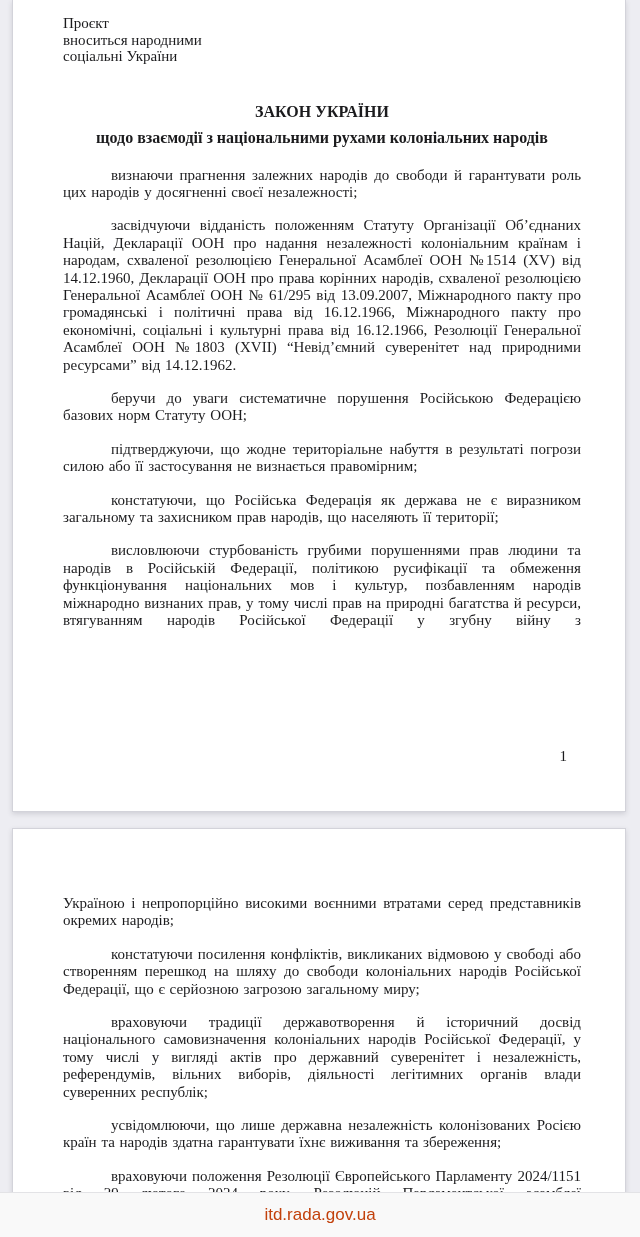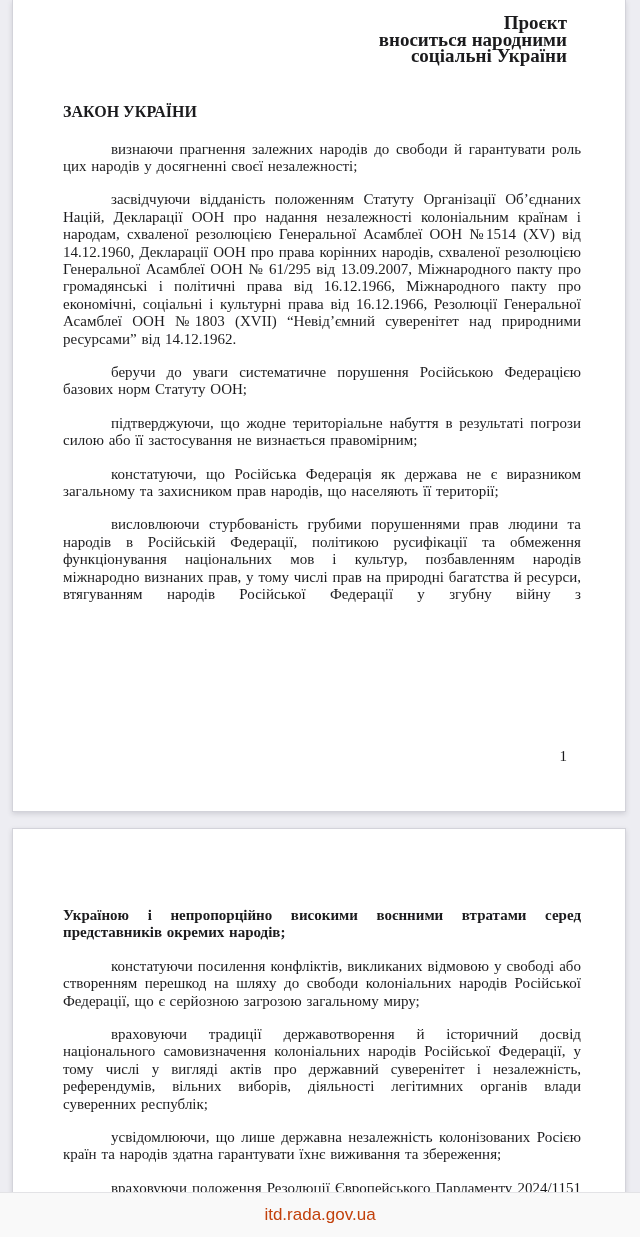--- a/index.html
+++ b/index.html
@@ -33,29 +33,28 @@
     height: 812px;
     border-top: none;
     padding: 15px 44px 0 50px;
   }
   .page2 {
     top: 828px;
     height: 560px;
     padding: 62px 44px 0 50px;
   }
   .intro {
-    text-align: right;
-    font-size: 19px;
+    text-align: left;
+    font-size: 15px;
     line-height: 16.5px;
     padding-right: 14px;
-    font-weight: bold;
   }
   .title-block {
     margin-top: 34px;
-    text-align: left;
+    text-align: center;
     font-weight: bold;
     font-size: 16px;
     line-height: 26px;
   }
   .para {
     margin: 16px 0 0 0;
     text-align: justify;
     text-indent: 48px;
     font-size: 15px;
     line-height: 17.4px;
@@ -93,34 +92,35 @@
 
   <div class="page page1">
     <div class="intro">
       <div>Проєкт</div>
       <div>вноситься народними</div>
       <div>соціальні України</div>
     </div>
 
     <div class="title-block">
       <div>ЗАКОН УКРАЇНИ</div>
+      <div>щодо взаємодії з національними рухами колоніальних народів</div>
     </div>
 
     <p class="para">визнаючи прагнення залежних народів до свободи й гарантувати роль цих народів у досягненні своєї незалежності;</p>
     <p class="para">засвідчуючи відданість положенням Статуту Організації Об’єднаних Націй, Декларації ООН про надання незалежності колоніальним країнам і народам, схваленої резолюцією Генеральної Асамблеї ООН №1514 (XV) від 14.12.1960, Декларації ООН про права корінних народів, схваленої резолюцією Генеральної Асамблеї ООН № 61/295 від 13.09.2007, Міжнародного пакту про громадянські і політичні права від 16.12.1966, Міжнародного пакту про економічні, соціальні і культурні права від 16.12.1966, Резолюції Генеральної Асамблеї ООН №1803 (XVII) “Невід’ємний суверенітет над природними ресурсами” від 14.12.1962.</p>
     <p class="para">беручи до уваги систематичне порушення Російською Федерацією базових норм Статуту ООН;</p>
     <p class="para">підтверджуючи, що жодне територіальне набуття в результаті погрози силою або її застосування не визнається правомірним;</p>
     <p class="para">констатуючи, що Російська Федерація як держава не є виразником загальному та захисником прав народів, що населяють її території;</p>
     <p class="para fill">висловлюючи стурбованість грубими порушеннями прав людини та народів в Російській Федерації, політикою русифікації та обмеження функціонування національних мов і культур, позбавленням народів міжнародно визнаних прав, у тому числі прав на природні багатства й ресурси, втягуванням народів Російської Федерації у згубну війну з</p>
 
     <div class="page-number">1</div>
   </div>
 
   <div class="page page2">
-    <p class="para no-indent" style="margin-top:16px;font-weight:bold;">Україною і непропорційно високими воєнними втратами серед представників окремих народів;</p>
+    <p class="para no-indent" style="margin-top:4px;">Україною і непропорційно високими воєнними втратами серед представників окремих народів;</p>
     <p class="para">констатуючи посилення конфліктів, викликаних відмовою у свободі або створенням перешкод на шляху до свободи колоніальних народів Російської Федерації, що є серйозною загрозою загальному миру;</p>
     <p class="para">враховуючи традиції державотворення й історичний досвід національного самовизначення колоніальних народів Російської Федерації, у тому числі у вигляді актів про державний суверенітет і незалежність, референдумів, вільних виборів, діяльності легітимних органів влади суверенних республік;</p>
     <p class="para">усвідомлюючи, що лише державна незалежність колонізованих Росією країн та народів здатна гарантувати їхнє виживання та збереження;</p>
     <p class="para fill">враховуючи положення Резолюції Європейського Парламенту 2024/1151 від 29 лютого 2024 року, Резолюцій Парламентської асамблеї</p>
   </div>
 
 </div>
 
 <div class="urlbar">
   <span>itd.rada.gov.ua</span>

